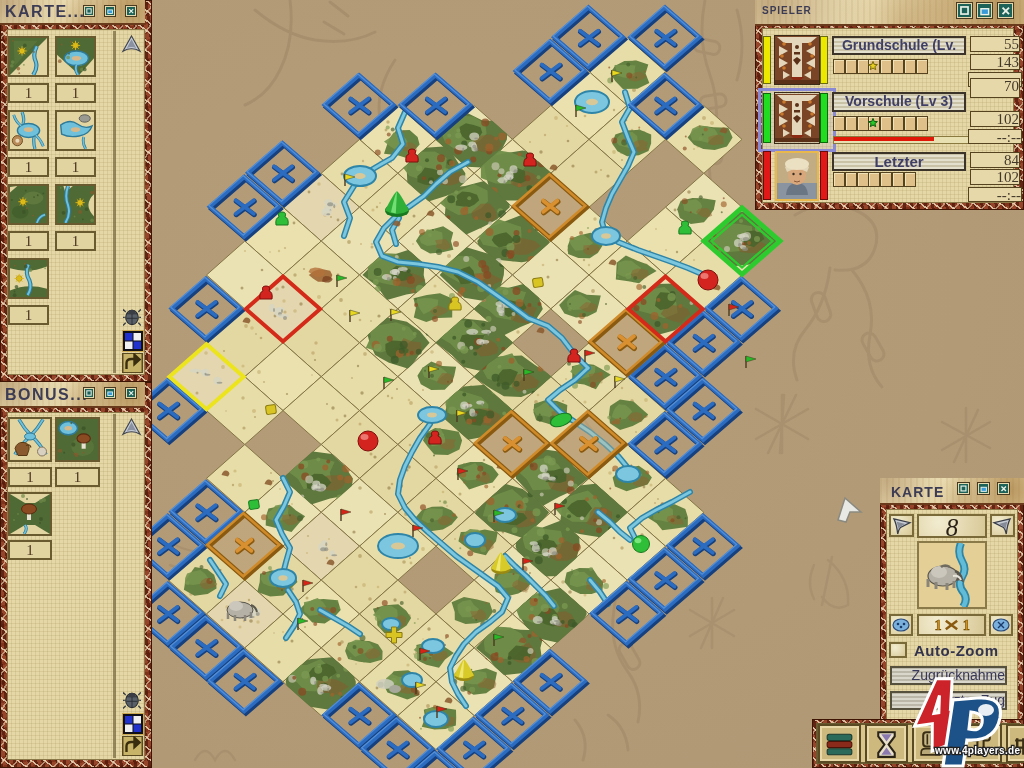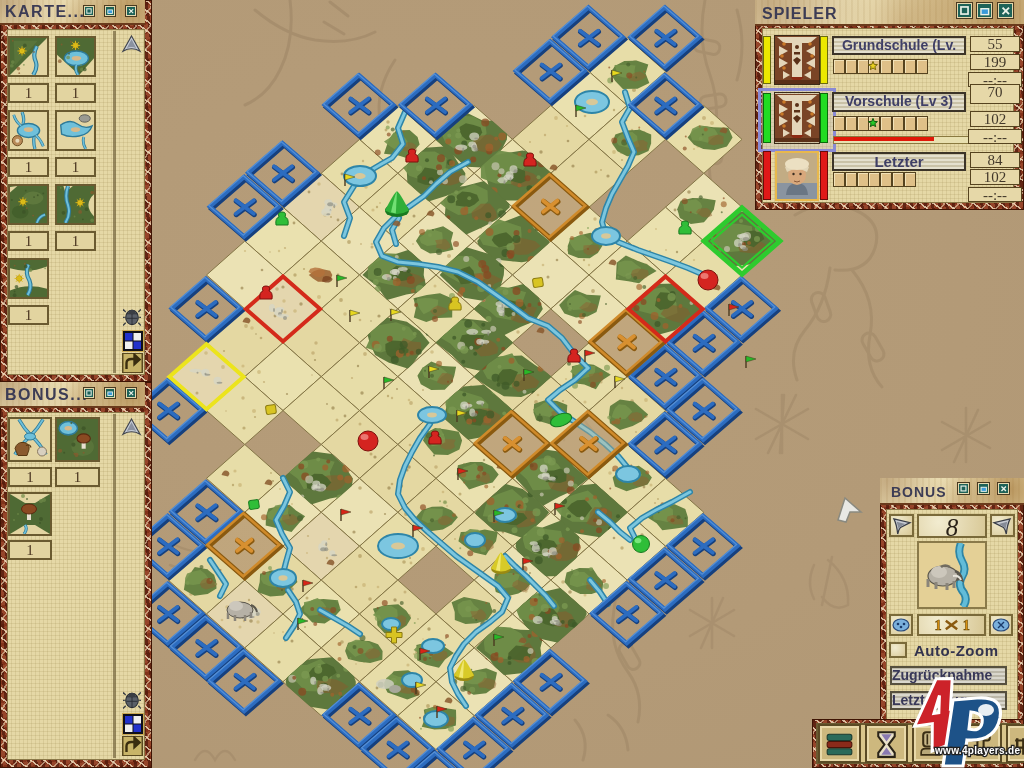--- a/index.html
+++ b/index.html
@@ -18,23 +18,23 @@
  radial-gradient(circle at 55% 100%, rgba(150,100,40,0.25), transparent 45%),
  radial-gradient(circle at 5% 10%, rgba(120,70,30,0.35), transparent 40%),
  repeating-linear-gradient(90deg, rgba(150,120,60,0.10) 0 2px, transparent 2px 6px);
  border-bottom:2px solid #6a3a1c;}
 .ttext{position:absolute;font-weight:bold;color:#3c3c55;letter-spacing:1.5px}
 .cnt{position:absolute;border:2px solid #6a5a30;background:#e2d4a0;box-sizing:border-box;
  font-family:"Liberation Serif",serif;font-size:15px;color:#4a3520;text-align:center;line-height:16px}
 .plate{position:absolute;background:#d6cfb4;background-image:repeating-linear-gradient(0deg, rgba(255,255,255,0.35) 0 2px, rgba(130,120,95,0.15) 2px 4px);
  border:2px solid #3c3428;box-sizing:border-box;text-align:center;font-weight:bold;color:#3f3f66;line-height:15px}
 .vbox{position:absolute;border:1.5px solid #55431f;background:#e6d8a8;box-sizing:border-box;
- font-family:"Liberation Serif",serif;font-size:15px;color:#42382a;text-align:center;line-height:14px}
+ font-family:"Liberation Serif",serif;font-size:15px;color:#42382a;text-align:right;line-height:14px}
 .stone{position:absolute;background:#c9c5b6;background-image:repeating-linear-gradient(0deg, rgba(255,255,255,0.3) 0 2px, rgba(110,105,90,0.15) 2px 4px);
- border:2px solid #56503e;box-sizing:border-box;text-align:left;font-weight:bold;color:#383858;line-height:15px}
+ border:2px solid #56503e;box-sizing:border-box;text-align:right;font-weight:normal;color:#383858;line-height:15px}
 .pbtn{position:absolute;background:#e8ddb4;background-image:radial-gradient(circle at 30% 30%, #f2ecd0, #d8c896);
  border:2px solid #7a6a3a;box-sizing:border-box}
 </style></head><body>
 <div id="root">
 
 <svg width="1024" height="768" viewBox="0 0 1024 768" style="position:absolute;left:0;top:0">
 
 <rect x="0" y="0" width="1024" height="768" fill="#b39A77"></rect>
 <defs>
 <radialGradient id="mot" cx="0.42" cy="0.38" r="0.95">
@@ -2700,21 +2700,21 @@
 
 <div style="position:absolute;left:122px;top:736px;width:21px;height:20px"><svg viewBox="0 0 20 20" width="100%" height="100%">
         <rect width="20" height="20" fill="#c8b468" stroke="#5a4a20" stroke-width="2"></rect>
         <path d="M4,16 L4,10 Q4,6 9,6 L12,6 M12,2 L17,6.5 L12,11 Z" fill="none" stroke="#3a2e10" stroke-width="2.4"></path>
         <path d="M12,2 L17,6.5 L12,11 Z" fill="#3a2e10"></path>
       </svg></div>
 
 <div class="marble" style="left:755px;top:0;width:269px;height:210px"></div>
 
 <div class="tbar" style="left:755px;top:0;width:269px;height:24px"></div>
-<div class="ttext" style="left:762px;top:5px;font-size:16px;letter-spacing:1px">SPIELER</div>
+<div class="ttext" style="left:762px;top:5px;font-size:10px;letter-spacing:1px">SPIELER</div>
 
 <div style="position:absolute;left:956px;top:2px;width:17px;height:17px;background:#e4d8ae;border:1px solid #4a3a20;box-sizing:border-box">
       <svg width="13" height="13" viewBox="0 0 11 11" style="position:absolute;left:1px;top:1px">
         <rect width="11" height="11" fill="#1d6258"></rect>
         <rect x="2.5" y="2.5" width="6" height="6" fill="none" stroke="#eaf2e8" stroke-width="1.4"></rect>
       </svg>
     </div>
 
 <div style="position:absolute;left:976px;top:2px;width:17px;height:17px;background:#e4d8ae;border:1px solid #4a3a20;box-sizing:border-box">
       <svg width="13" height="13" viewBox="0 0 11 11" style="position:absolute;left:1px;top:1px">
@@ -2774,21 +2774,21 @@
     <div style="position:absolute;left:892px;top:59px;width:10px;height:13px;background:#dfc088;border:1px solid #55431f;box-shadow:inset 1px 1px 0 #f2e2b8"></div>
     <div style="position:absolute;left:904px;top:59px;width:10px;height:13px;background:#dfc088;border:1px solid #55431f;box-shadow:inset 1px 1px 0 #f2e2b8"></div>
     <div style="position:absolute;left:916px;top:59px;width:10px;height:13px;background:#dfc088;border:1px solid #55431f;box-shadow:inset 1px 1px 0 #f2e2b8"></div>
 
 <svg style="position:absolute;left:867px;top:60px" width="12" height="12" viewBox="867 60 12 12">
       <polygon points="873.0,61.4 874.2,64.4 877.4,64.6 874.9,66.6 875.7,69.7 873.0,68.0 870.3,69.7 871.1,66.6 868.6,64.6 871.8,64.4" fill="#e8d020" stroke="#7a6a08" stroke-width="1"></polygon>
     </svg>
 
 <div class="vbox" style="left:970px;top:36px;width:50px;height:16px">55</div>
 
-<div class="vbox" style="left:970px;top:54px;width:50px;height:16px">199</div>
+<div class="vbox" style="left:970px;top:54px;width:50px;height:16px">143</div>
 
 <div class="vbox" style="left:968px;top:72px;width:54px;height:15px">--:--</div>
 
 <div style="position:absolute;left:758px;top:88px;width:72px;height:58px;border:3px solid #8a8ad4;background:#a8a8dc33"></div>
 
 <div style="position:absolute;left:763px;top:93px;width:6px;height:48px;background:#22dc22;border:1px solid #0a6a0a"></div>
 
 <div style="position:absolute;left:774px;top:92px;width:44px;height:50px;border:1px solid #3a2a18"><svg viewBox="0 0 44 48" width="100%" height="100%">
         <rect width="44" height="48" fill="#7a4426"></rect>
         <g fill="#e4d6ba">
@@ -2830,21 +2830,21 @@
     <div style="position:absolute;left:904px;top:116px;width:10px;height:13px;background:#dfc088;border:1px solid #55431f;box-shadow:inset 1px 1px 0 #f2e2b8"></div>
     <div style="position:absolute;left:916px;top:116px;width:10px;height:13px;background:#dfc088;border:1px solid #55431f;box-shadow:inset 1px 1px 0 #f2e2b8"></div>
 
 <svg style="position:absolute;left:867px;top:117px" width="12" height="12" viewBox="867 117 12 12">
       <polygon points="873.0,118.4 874.2,121.4 877.4,121.6 874.9,123.6 875.7,126.7 873.0,125.0 870.3,126.7 871.1,123.6 868.6,121.6 871.8,121.4" fill="#28c828" stroke="#0a5a0a" stroke-width="1"></polygon>
     </svg>
 
 <div style="position:absolute;left:833px;top:136px;width:135px;height:6px;background:#e8e0b0;border:1px solid #8a7a40"></div>
 <div style="position:absolute;left:834px;top:137px;width:100px;height:4px;background:#e01808"></div>
 
-<div class="vbox" style="left:970px;top:84px;width:50px;height:20px">70</div>
+<div class="vbox" style="left:970px;top:78px;width:50px;height:20px">70</div>
 
 <div class="vbox" style="left:970px;top:111px;width:50px;height:16px">102</div>
 
 <div class="vbox" style="left:968px;top:129px;width:54px;height:15px">--:--</div>
 
 <div style="position:absolute;left:763px;top:151px;width:6px;height:47px;background:#e01818;border:1px solid #6a0a0a"></div>
 
 <div style="position:absolute;left:775px;top:151px;width:40px;height:46px;border:2px solid #e8b84c"><svg viewBox="0 0 40 46" width="100%" height="100%">
         <rect width="40" height="46" fill="#c2ac84"></rect>
         <rect x="0" y="30" width="40" height="16" fill="#8a94a0"></rect>
@@ -2872,21 +2872,21 @@
 
 <div class="vbox" style="left:970px;top:152px;width:50px;height:16px">84</div>
 
 <div class="vbox" style="left:970px;top:169px;width:50px;height:16px">102</div>
 
 <div class="vbox" style="left:968px;top:187px;width:54px;height:15px">--:--</div>
 
 <div class="marble" style="left:880px;top:478px;width:144px;height:290px"></div>
 
 <div class="tbar" style="left:880px;top:478px;width:144px;height:25px"></div>
-<div class="ttext" style="left:891px;top:484px;font-size:14px;letter-spacing:1px">BONUS</div>
+<div class="ttext" style="left:891px;top:484px;font-size:14px;letter-spacing:1px">KARTE</div>
 
 <div style="position:absolute;left:957px;top:482px;width:13px;height:13px;background:#e4d8ae;border:1px solid #4a3a20;box-sizing:border-box">
       <svg width="9" height="9" viewBox="0 0 11 11" style="position:absolute;left:1px;top:1px">
         <rect width="11" height="11" fill="#1d6258"></rect>
         <rect x="2.5" y="2.5" width="6" height="6" fill="none" stroke="#eaf2e8" stroke-width="1.4"></rect>
       </svg>
     </div>
 
 <div style="position:absolute;left:977px;top:482px;width:13px;height:13px;background:#e4d8ae;border:1px solid #4a3a20;box-sizing:border-box">
       <svg width="9" height="9" viewBox="0 0 11 11" style="position:absolute;left:1px;top:1px">

